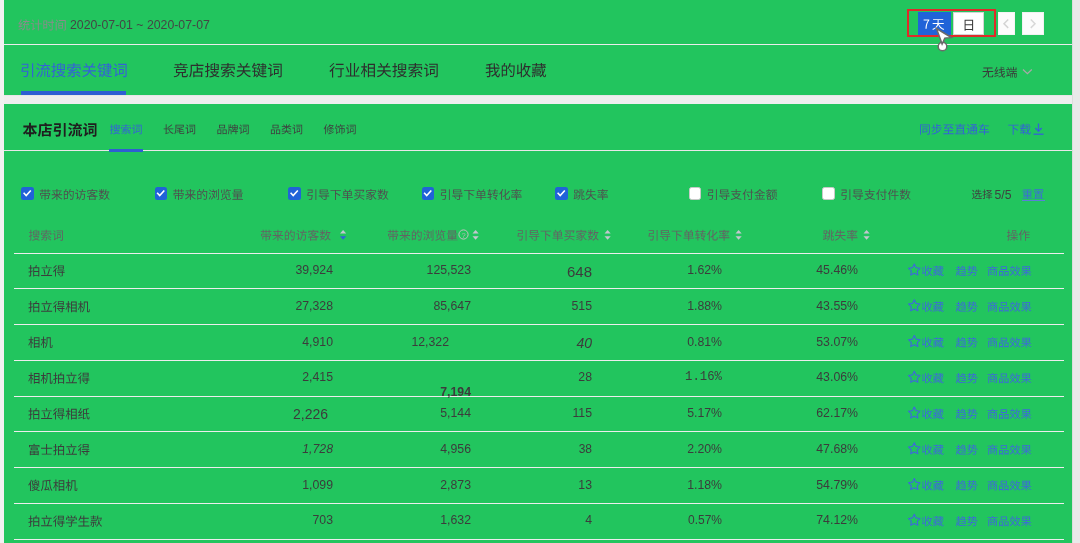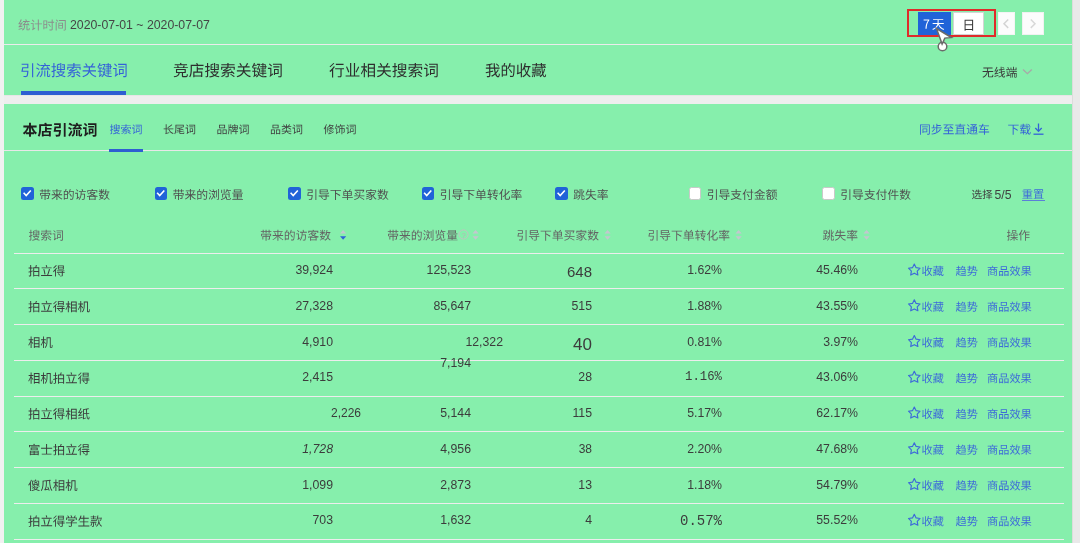--- a/index.html
+++ b/index.html
@@ -1,12 +1,12 @@
 <!DOCTYPE html>
-<html><head><meta charset="utf-8"><style>html,body{margin:0;padding:0}body{font-family:"Liberation Sans",sans-serif;background:#fff;}#stage{position:relative;width:1080px;height:543px;overflow:hidden;background:#86efac;}</style></head><body>
+<html><head><meta charset="utf-8"><style>html,body{margin:0;padding:0}body{font-family:"Liberation Sans",sans-serif;background:#fff;}#stage{position:relative;width:1080px;height:543px;overflow:hidden;background:#22c55e;}</style></head><body>
 <div id="stage">
     <div style="position:absolute;left:0px;top:44px;width:1080px;height:1px;background:#ececec;"></div>
     <div style="position:absolute;left:0px;top:94.5px;width:1080px;height:1px;background:#e6e6e6;"></div>
     <div style="position:absolute;left:0px;top:95.5px;width:1080px;height:8.5px;background:#eeeeee;"></div>
     <div style="position:absolute;left:0px;top:150px;width:1074px;height:1px;background:#e8e8e8;"></div>
     <div style="position:absolute;left:0px;top:0px;width:4px;height:543px;background:#f1f1f1;"></div>
     <div style="position:absolute;left:1073px;top:0px;width:7px;height:543px;background:#e9e9e9;"></div>
     <div style="position:absolute;left:1072px;top:0px;width:1px;height:543px;background:#dcdcdc;"></div>
     <div style="position:absolute;left:14px;top:252.5px;width:1050px;height:1px;background:#ededed;"></div>
     <div style="position:absolute;left:14px;top:288.25px;width:1050px;height:1px;background:#ededed;"></div>
@@ -31,56 +31,56 @@
     <div style="position:absolute;left:822px;top:187px;width:12.5px;height:12.5px;background:#fff;border:1px solid #c9c9c9;border-radius:2.5px;box-sizing:border-box;"></div>
     <div style="position:absolute;left:20.5px;top:91px;width:105.5px;height:3.5px;background:#2e5ed2;"></div>
     <div style="position:absolute;left:109px;top:148.5px;width:34px;height:3px;background:#2e5ed2;"></div>
     <div style="position:absolute;left:1021.5px;top:199.8px;width:23px;height:1px;background:#5b7fd8;"></div>
     <span style="position:absolute;left:70px;top:19.3px;font-size:12.3px;color:#454545;line-height:1;white-space:nowrap;">2020-07-01 ~ 2020-07-07</span>
     <span style="position:absolute;left:994.5px;top:188.5px;font-size:12.2px;color:#3f3f3f;line-height:1;white-space:nowrap;">5/5</span>
     <span style="position:absolute;right:747px;top:264.1px;font-size:12.3px;color:#3c3c3c;line-height:1;white-space:nowrap;">39,924</span>
     <span style="position:absolute;right:747px;top:299.85px;font-size:12.3px;color:#3c3c3c;line-height:1;white-space:nowrap;">27,328</span>
     <span style="position:absolute;right:747px;top:335.6px;font-size:12.3px;color:#3c3c3c;line-height:1;white-space:nowrap;">4,910</span>
     <span style="position:absolute;right:747px;top:371.35px;font-size:12.3px;color:#3c3c3c;line-height:1;white-space:nowrap;">2,415</span>
-    <span style="position:absolute;right:719px;top:407.1px;font-size:12px;color:#3c3c3c;line-height:1;white-space:nowrap;">2,226</span>
+    <span style="position:absolute;right:752px;top:407.1px;font-size:14px;color:#3c3c3c;line-height:1;white-space:nowrap;">2,226</span>
     <span style="position:absolute;right:747px;top:442.85px;font-size:12.3px;color:#3c3c3c;line-height:1;white-space:nowrap;font-style:italic;">1,728</span>
     <span style="position:absolute;right:747px;top:478.6px;font-size:12.3px;color:#3c3c3c;line-height:1;white-space:nowrap;">1,099</span>
     <span style="position:absolute;right:747px;top:514.35px;font-size:12.3px;color:#3c3c3c;line-height:1;white-space:nowrap;">703</span>
     <span style="position:absolute;right:609px;top:264.1px;font-size:12.3px;color:#3c3c3c;line-height:1;white-space:nowrap;">125,523</span>
     <span style="position:absolute;right:609px;top:299.85px;font-size:12.3px;color:#3c3c3c;line-height:1;white-space:nowrap;">85,647</span>
-    <span style="position:absolute;right:577px;top:335.6px;font-size:12.3px;color:#3c3c3c;line-height:1;white-space:nowrap;">12,322</span>
-    <span style="position:absolute;right:609px;top:357px;font-size:12.3px;color:#3c3c3c;line-height:1;white-space:nowrap;">7,194</span>
+    <span style="position:absolute;right:631px;top:335.6px;font-size:12.3px;color:#3c3c3c;line-height:1;white-space:nowrap;">12,322</span>
+    <span style="position:absolute;right:609px;top:386px;font-size:12.3px;color:#3c3c3c;line-height:1;white-space:nowrap;font-weight:bold;">7,194</span>
     <span style="position:absolute;right:609px;top:407.1px;font-size:12.3px;color:#3c3c3c;line-height:1;white-space:nowrap;">5,144</span>
     <span style="position:absolute;right:609px;top:442.85px;font-size:12.3px;color:#3c3c3c;line-height:1;white-space:nowrap;">4,956</span>
     <span style="position:absolute;right:609px;top:478.6px;font-size:12.3px;color:#3c3c3c;line-height:1;white-space:nowrap;">2,873</span>
     <span style="position:absolute;right:609px;top:514.35px;font-size:12.3px;color:#3c3c3c;line-height:1;white-space:nowrap;">1,632</span>
     <span style="position:absolute;right:488px;top:264.1px;font-size:15px;color:#3c3c3c;line-height:1;white-space:nowrap;">648</span>
     <span style="position:absolute;right:488px;top:299.85px;font-size:12.3px;color:#3c3c3c;line-height:1;white-space:nowrap;">515</span>
-    <span style="position:absolute;right:488px;top:335.6px;font-size:17px;color:#3c3c3c;line-height:1;white-space:nowrap;">40</span>
+    <span style="position:absolute;right:488px;top:335.6px;font-size:14px;color:#3c3c3c;line-height:1;white-space:nowrap;font-style:italic;">40</span>
     <span style="position:absolute;right:488px;top:371.35px;font-size:12.3px;color:#3c3c3c;line-height:1;white-space:nowrap;">28</span>
     <span style="position:absolute;right:488px;top:407.1px;font-size:12.3px;color:#3c3c3c;line-height:1;white-space:nowrap;">115</span>
     <span style="position:absolute;right:488px;top:442.85px;font-size:12px;color:#3c3c3c;line-height:1;white-space:nowrap;">38</span>
     <span style="position:absolute;right:488px;top:478.6px;font-size:12.3px;color:#3c3c3c;line-height:1;white-space:nowrap;">13</span>
     <span style="position:absolute;right:488px;top:514.35px;font-size:12.3px;color:#3c3c3c;line-height:1;white-space:nowrap;">4</span>
     <span style="position:absolute;right:358px;top:264.1px;font-size:12.3px;color:#3c3c3c;line-height:1;white-space:nowrap;">1.62%</span>
     <span style="position:absolute;right:358px;top:299.85px;font-size:12.3px;color:#3c3c3c;line-height:1;white-space:nowrap;">1.88%</span>
     <span style="position:absolute;right:358px;top:335.6px;font-size:12.3px;color:#3c3c3c;line-height:1;white-space:nowrap;">0.81%</span>
     <span style="position:absolute;right:358px;top:371.35px;font-size:12.3px;color:#3c3c3c;line-height:1;white-space:nowrap;font-family:Liberation Mono, monospace;">1.16%</span>
     <span style="position:absolute;right:358px;top:407.1px;font-size:12.3px;color:#3c3c3c;line-height:1;white-space:nowrap;">5.17%</span>
     <span style="position:absolute;right:358px;top:442.85px;font-size:12.3px;color:#3c3c3c;line-height:1;white-space:nowrap;">2.20%</span>
     <span style="position:absolute;right:358px;top:478.6px;font-size:12.3px;color:#3c3c3c;line-height:1;white-space:nowrap;">1.18%</span>
-    <span style="position:absolute;right:358px;top:514.35px;font-size:14px;color:#3c3c3c;line-height:1;white-space:nowrap;font-family:Liberation Mono, monospace;">0.57%</span>
+    <span style="position:absolute;right:358px;top:514.35px;font-size:12px;color:#3c3c3c;line-height:1;white-space:nowrap;">0.57%</span>
     <span style="position:absolute;right:222px;top:264.1px;font-size:12.3px;color:#3c3c3c;line-height:1;white-space:nowrap;">45.46%</span>
     <span style="position:absolute;right:222px;top:299.85px;font-size:12.3px;color:#3c3c3c;line-height:1;white-space:nowrap;">43.55%</span>
-    <span style="position:absolute;right:222px;top:335.6px;font-size:12.3px;color:#3c3c3c;line-height:1;white-space:nowrap;">3.97%</span>
+    <span style="position:absolute;right:222px;top:335.6px;font-size:12.3px;color:#3c3c3c;line-height:1;white-space:nowrap;">53.07%</span>
     <span style="position:absolute;right:222px;top:371.35px;font-size:12.3px;color:#3c3c3c;line-height:1;white-space:nowrap;">43.06%</span>
     <span style="position:absolute;right:222px;top:407.1px;font-size:12.3px;color:#3c3c3c;line-height:1;white-space:nowrap;">62.17%</span>
     <span style="position:absolute;right:222px;top:442.85px;font-size:12.3px;color:#3c3c3c;line-height:1;white-space:nowrap;">47.68%</span>
     <span style="position:absolute;right:222px;top:478.6px;font-size:12.3px;color:#3c3c3c;line-height:1;white-space:nowrap;">54.79%</span>
-    <span style="position:absolute;right:222px;top:514.35px;font-size:12.3px;color:#3c3c3c;line-height:1;white-space:nowrap;">55.52%</span>
+    <span style="position:absolute;right:222px;top:514.35px;font-size:12.3px;color:#3c3c3c;line-height:1;white-space:nowrap;">74.12%</span>
     <svg width="1080" height="543" viewBox="0 0 1080 543" style="position:absolute;left:0;top:0">
       <defs>
         <path id="g0" d="M698 352V36C698 -38 715 -60 785 -60C799 -60 859 -60 873 -60C935 -60 953 -22 958 114C939 119 909 131 894 145C891 24 887 6 865 6C853 6 806 6 797 6C775 6 772 9 772 36V352ZM510 350C504 152 481 45 317 -16C334 -30 355 -58 364 -77C545 -3 576 126 584 350ZM42 53 59 -21C149 8 267 45 379 82L367 147C246 111 123 74 42 53ZM595 824C614 783 639 729 649 695H407V627H587C542 565 473 473 450 451C431 433 406 426 387 421C395 405 409 367 412 348C440 360 482 365 845 399C861 372 876 346 886 326L949 361C919 419 854 513 800 583L741 553C763 524 786 491 807 458L532 435C577 490 634 568 676 627H948V695H660L724 715C712 747 687 802 664 842ZM60 423C75 430 98 435 218 452C175 389 136 340 118 321C86 284 63 259 41 255C50 235 62 198 66 182C87 195 121 206 369 260C367 276 366 305 368 326L179 289C255 377 330 484 393 592L326 632C307 595 286 557 263 522L140 509C202 595 264 704 310 809L234 844C190 723 116 594 92 561C70 527 51 504 33 500C43 479 55 439 60 423Z"></path>
         <path id="g1" d="M137 775C193 728 263 660 295 617L346 673C312 714 241 778 186 823ZM46 526V452H205V93C205 50 174 20 155 8C169 -7 189 -41 196 -61C212 -40 240 -18 429 116C421 130 409 162 404 182L281 98V526ZM626 837V508H372V431H626V-80H705V431H959V508H705V837Z"></path>
         <path id="g2" d="M474 452C527 375 595 269 627 208L693 246C659 307 590 409 536 485ZM324 402V174H153V402ZM324 469H153V688H324ZM81 756V25H153V106H394V756ZM764 835V640H440V566H764V33C764 13 756 6 736 6C714 4 640 4 562 7C573 -15 585 -49 590 -70C690 -70 754 -69 790 -56C826 -44 840 -22 840 33V566H962V640H840V835Z"></path>
         <path id="g3" d="M91 615V-80H168V615ZM106 791C152 747 204 684 227 644L289 684C265 726 211 785 164 827ZM379 295H619V160H379ZM379 491H619V358H379ZM311 554V98H690V554ZM352 784V713H836V11C836 -2 832 -6 819 -7C806 -7 765 -8 723 -6C733 -25 743 -57 747 -75C808 -75 851 -75 878 -63C904 -50 913 -31 913 11V784Z"></path>
         <path id="g4" d="M198 0H293C305 287 336 458 508 678V733H49V655H405C261 455 211 278 198 0Z"></path>
         <path id="g5" d="M66 455V379H434C398 238 300 90 42 -15C58 -30 81 -60 91 -78C346 27 455 175 501 323C582 127 715 -11 915 -77C926 -56 949 -26 966 -10C763 49 625 189 555 379H937V455H528C532 494 533 532 533 568V687H894V763H102V687H454V568C454 532 453 494 448 455Z"></path>
         <path id="g6" d="M253 352H752V71H253ZM253 426V697H752V426ZM176 772V-69H253V-4H752V-64H832V772Z"></path>
         <path id="g7" d="M782 830V-80H857V830ZM143 568C130 474 108 351 88 273H467C453 104 437 31 413 11C402 2 391 0 369 0C345 0 278 1 212 7C227 -15 237 -46 239 -70C303 -74 366 -75 398 -72C434 -70 456 -64 478 -40C511 -7 529 84 546 308C548 319 549 343 549 343H181C190 391 200 445 208 498H543V798H107V728H469V568Z"></path>

